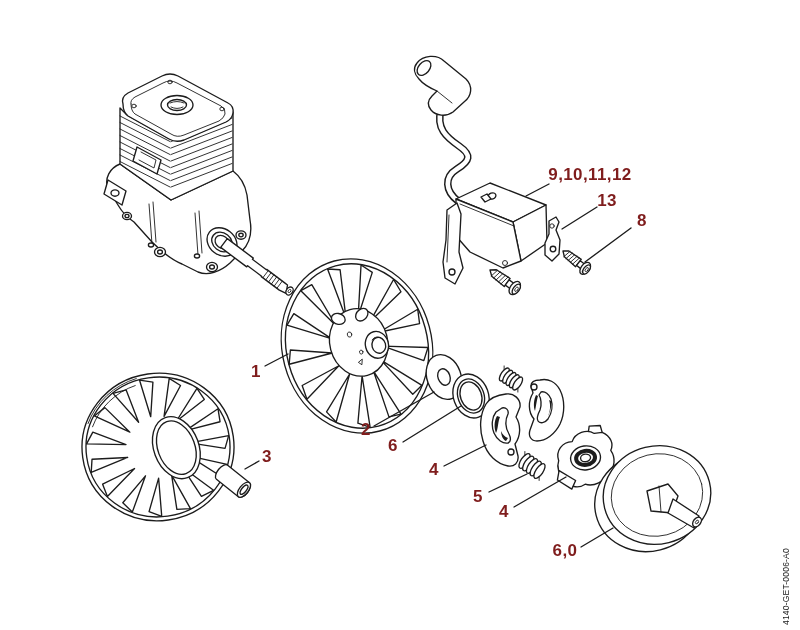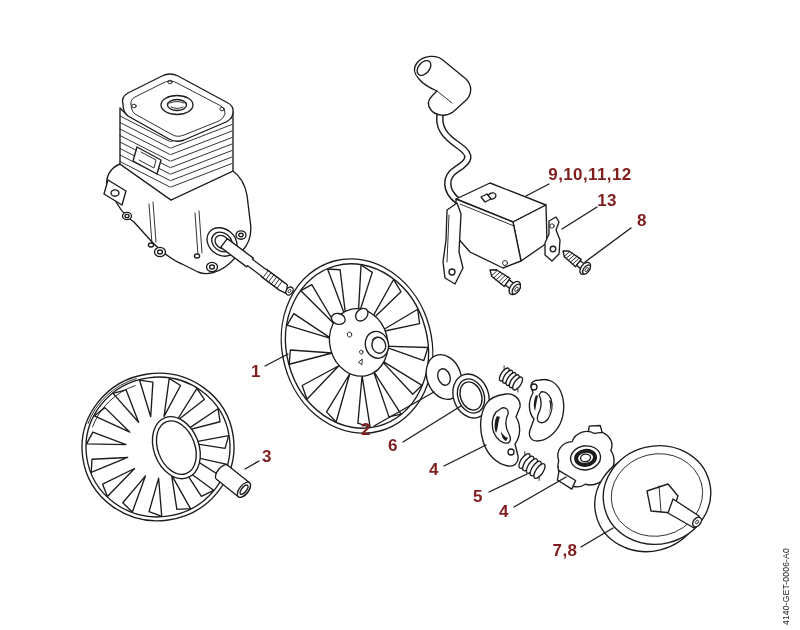--- a/index.html
+++ b/index.html
@@ -274,20 +274,20 @@
   </g>
 </svg>
 
 <div class="callout" style="left:256px;top:372px">1</div>
 <div class="callout" style="left:366px;top:430px">2</div>
 <div class="callout" style="left:267px;top:457px">3</div>
 <div class="callout" style="left:434px;top:470px">4</div>
 <div class="callout" style="left:478px;top:497px">5</div>
 <div class="callout" style="left:504px;top:512px">4</div>
 <div class="callout" style="left:393px;top:446px">6</div>
-<div class="callout" style="left:565px;top:551px">7,8</div>
+<div class="callout" style="left:565px;top:551px">6,0</div>
 <div class="callout" style="left:590px;top:175px">9,10,11,12</div>
 <div class="callout" style="left:607px;top:201px">13</div>
 <div class="callout" style="left:642px;top:221px">8</div>
 
 <div class="docnum">4140-GET-0006-A0</div>
 
 </div>
 
 </body></html>

